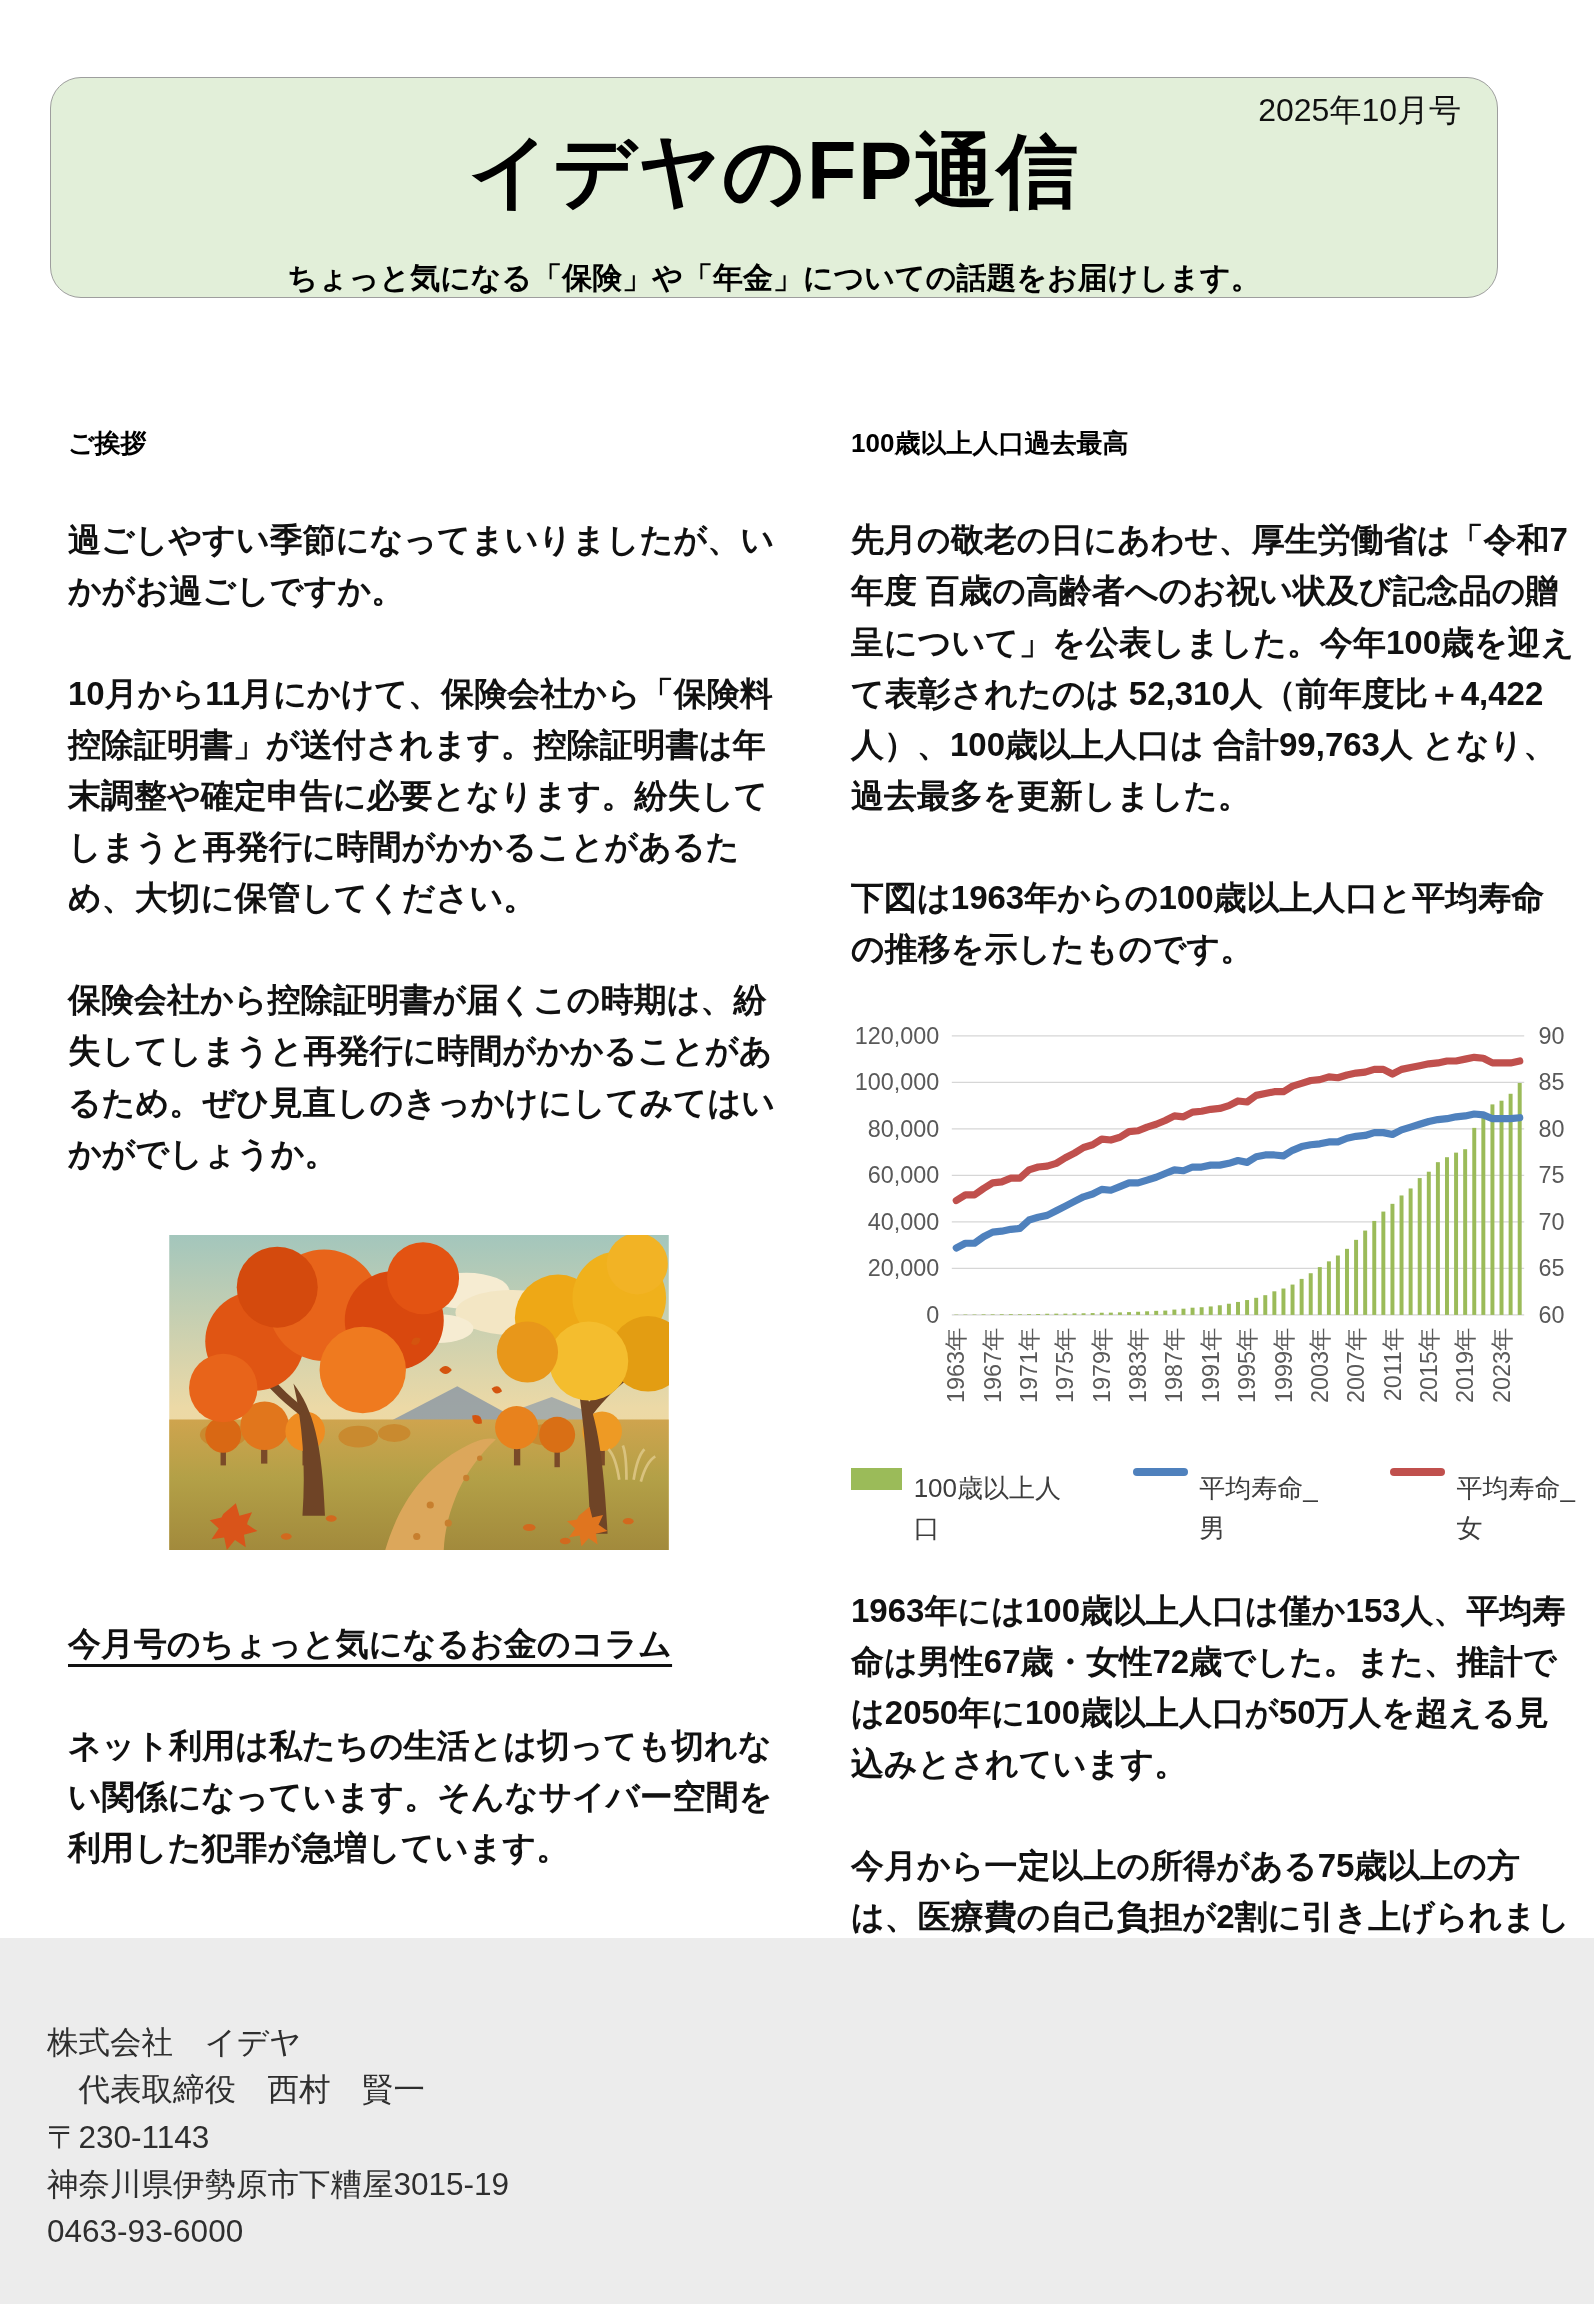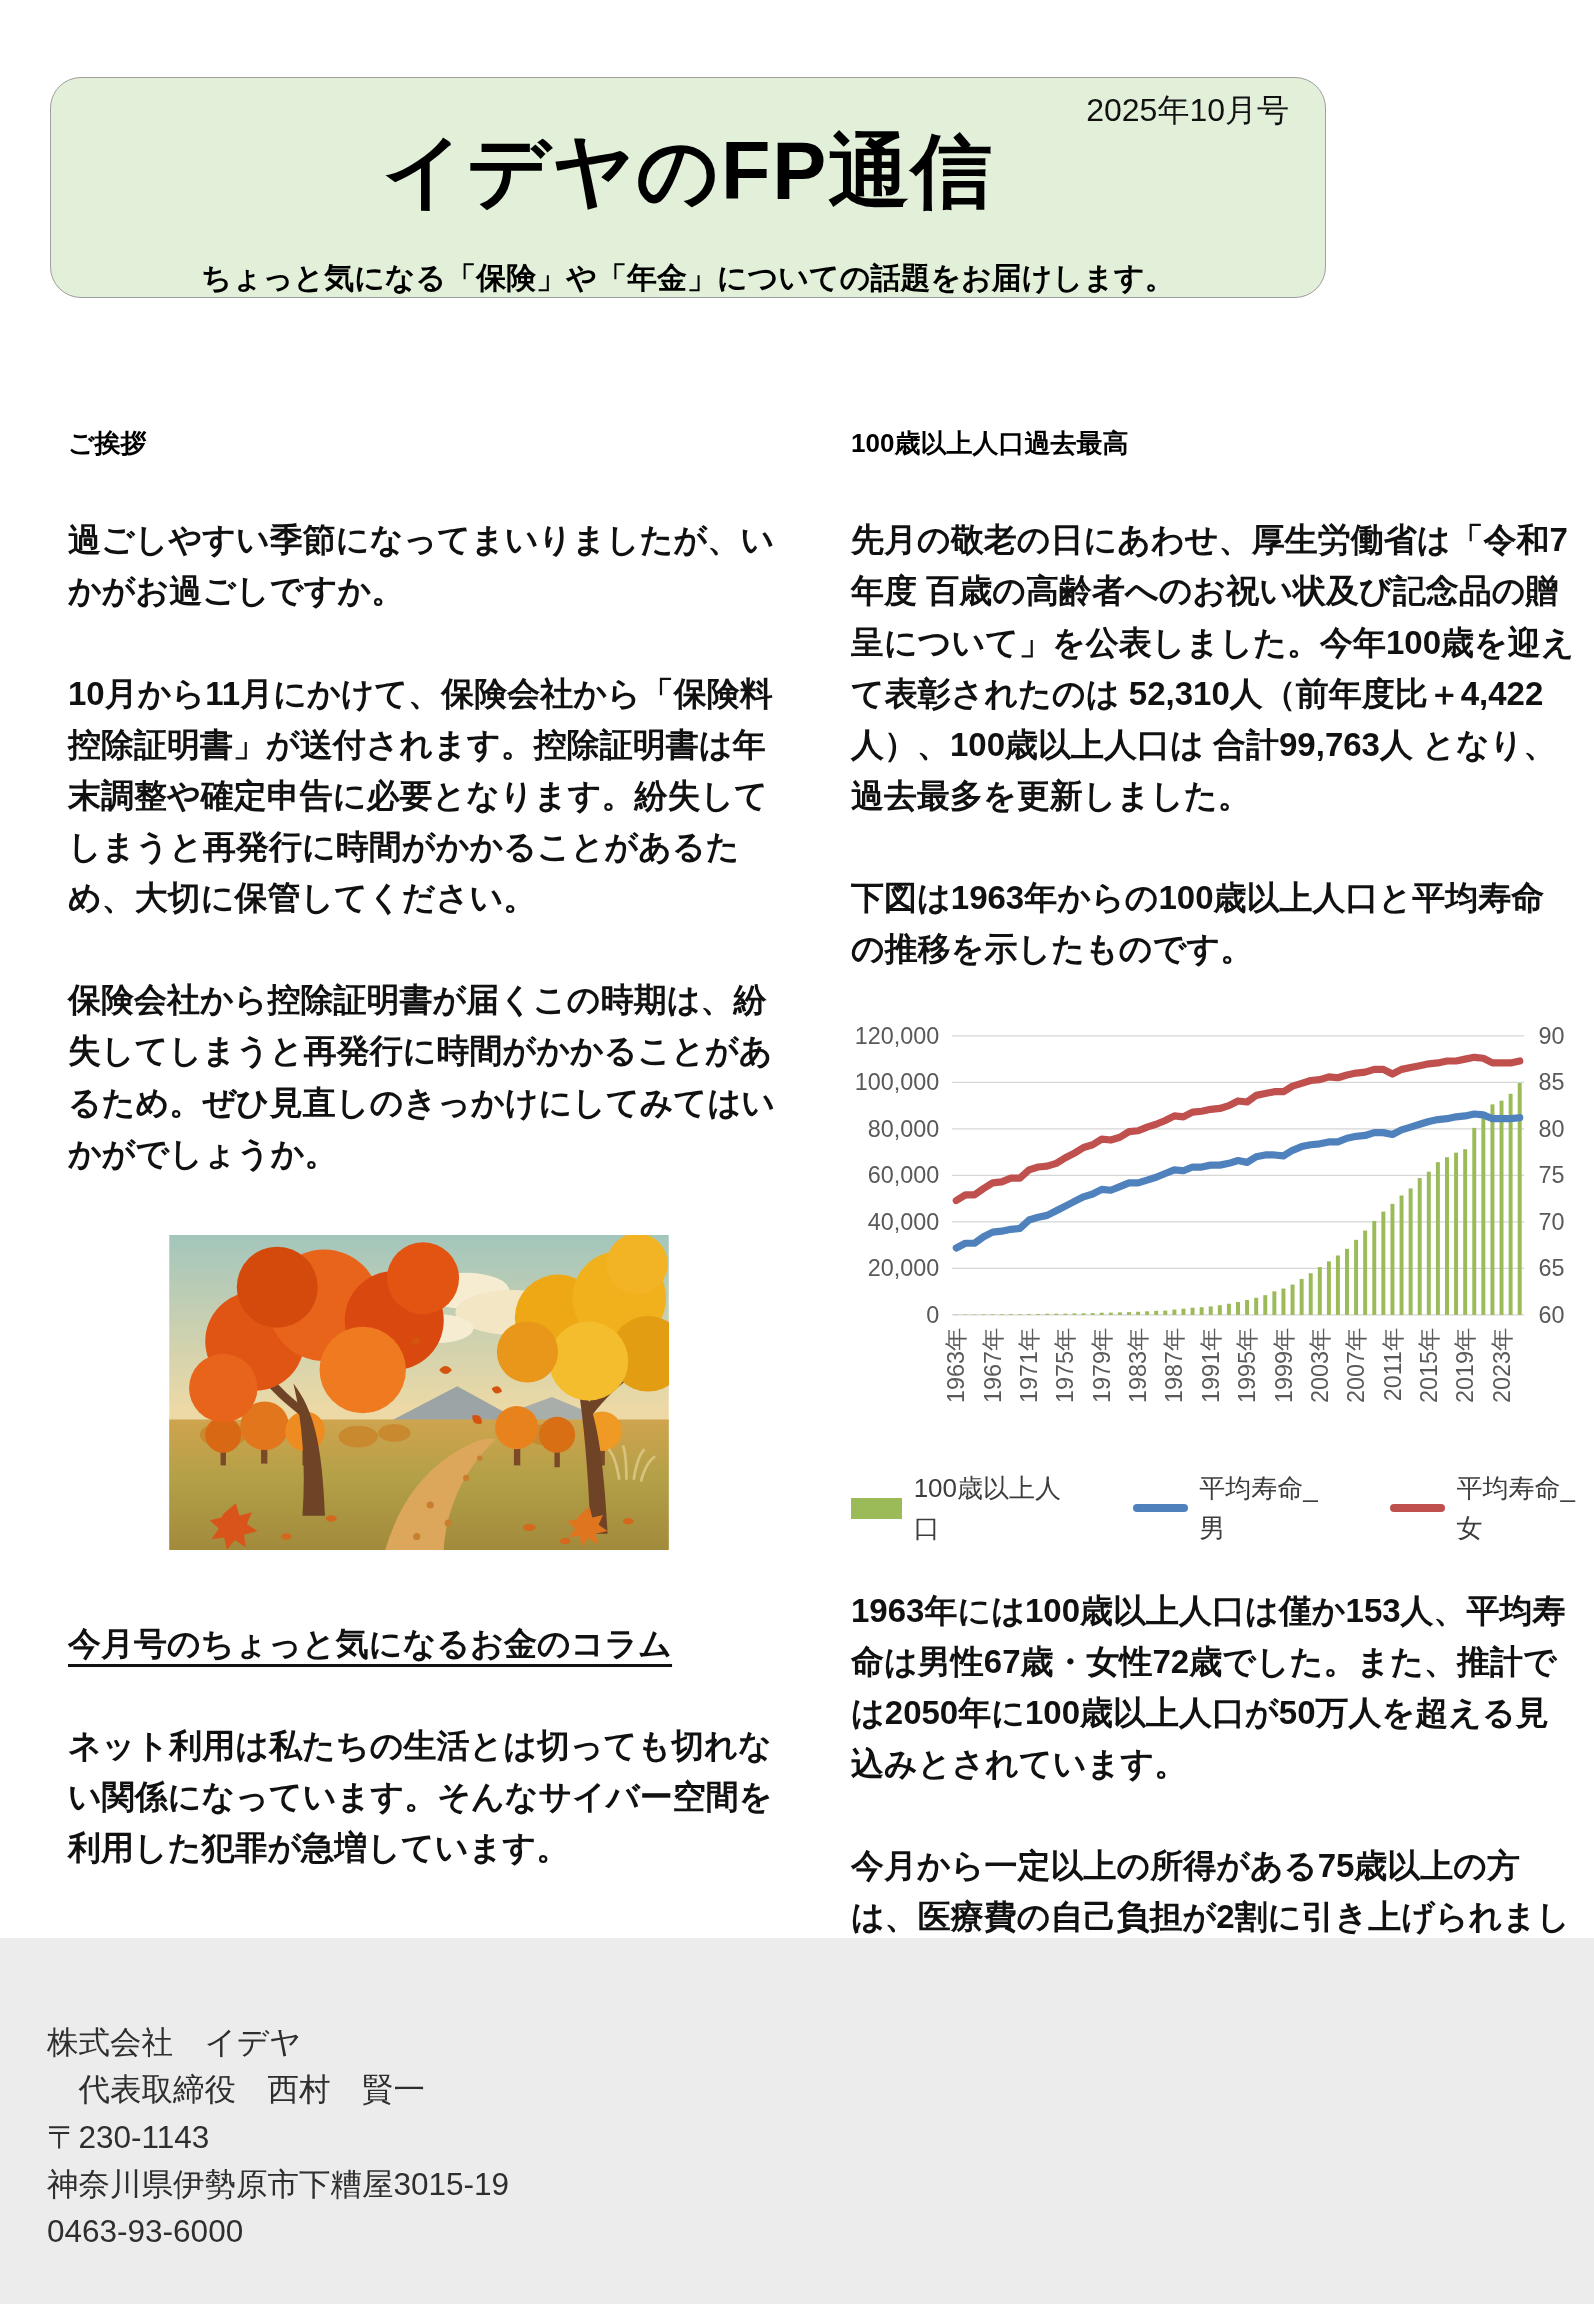--- a/index.html
+++ b/index.html
@@ -1,39 +1,39 @@
 <!DOCTYPE html>
 <html style="font-size:14.4px"><head>
 <meta charset="utf-8">
 <style>
   html,body{margin:0;padding:0;background:#fff;}
   body{width:1595px;height:2304px;font-family:"Liberation Sans","DejaVu Sans",sans-serif;color:#111;}
   .page{position:relative;width:1595px;height:2304px;overflow:hidden;background:#fff;}
 
   
-  .header-box{position:absolute;left:50px;top:77px;width:1276px;height:221px;box-sizing:border-box;
+  .header-box{position:absolute;left:50px;top:77px;width:1448px;height:221px;box-sizing:border-box;
     background:#e2efd9;border:1.8px solid #9e9e9e;border-radius:31px;}
   .issue{position:absolute;top:10.8px;right:36px;font-size:32px;color:#111;}
   .title{text-align:center;font-size:81px;font-weight:bold;margin:40px 0 0;letter-spacing:1.8px;color:#000;}
   .subtitle{text-align:center;font-size:30px;font-weight:bold;margin:31px 0 0;color:#000;}
 
   
   .columns{position:absolute;left:68px;top:423px;width:1512px;display:flex;gap:56px;}
   .col{width:727px;font-size:33px;line-height:1.55;}
   .col h2{font-size:26px;font-weight:bold;margin:0 0 51px;color:#000;}
   .col p{margin:4px 0 51px;font-weight:bold;}
   .col-heading{font-size:33px;font-weight:bold;margin:68px 0 51px;
     text-decoration:underline;text-decoration-thickness:2.7px;text-underline-offset:9px;}
   figure.autumn{margin:56px 0 0 101px;width:500px;height:315px;padding:0;}
 
   
   .chart{width:747px;margin:16px 0 36px;}
   .ax{font-size:26px;fill:#595959;font-family:"Liberation Sans","DejaVu Sans",sans-serif;}
   .legend{display:flex;justify-content:center;align-items:center;gap:49px;font-size:26px;color:#3d3d3d;margin-top:3.6px;}
-  .legend .item{display:flex;align-items:center;}
+  .legend .item{display:flex;}
   .sw{display:inline-block;margin-right:11.7px;}
   .sw.bar{width:52px;height:21.6px;}
   .sw.line{width:56px;height:8px;border-radius:4.5px;}
 
   
   footer{position:absolute;left:0;top:1938px;width:1595px;height:366px;box-sizing:border-box;
     background:#ececec;padding:81px 0 0 47px;font-size:31.5px;line-height:1.5;color:#2e2e2e;}
 </style>
 </head>
 <body>

